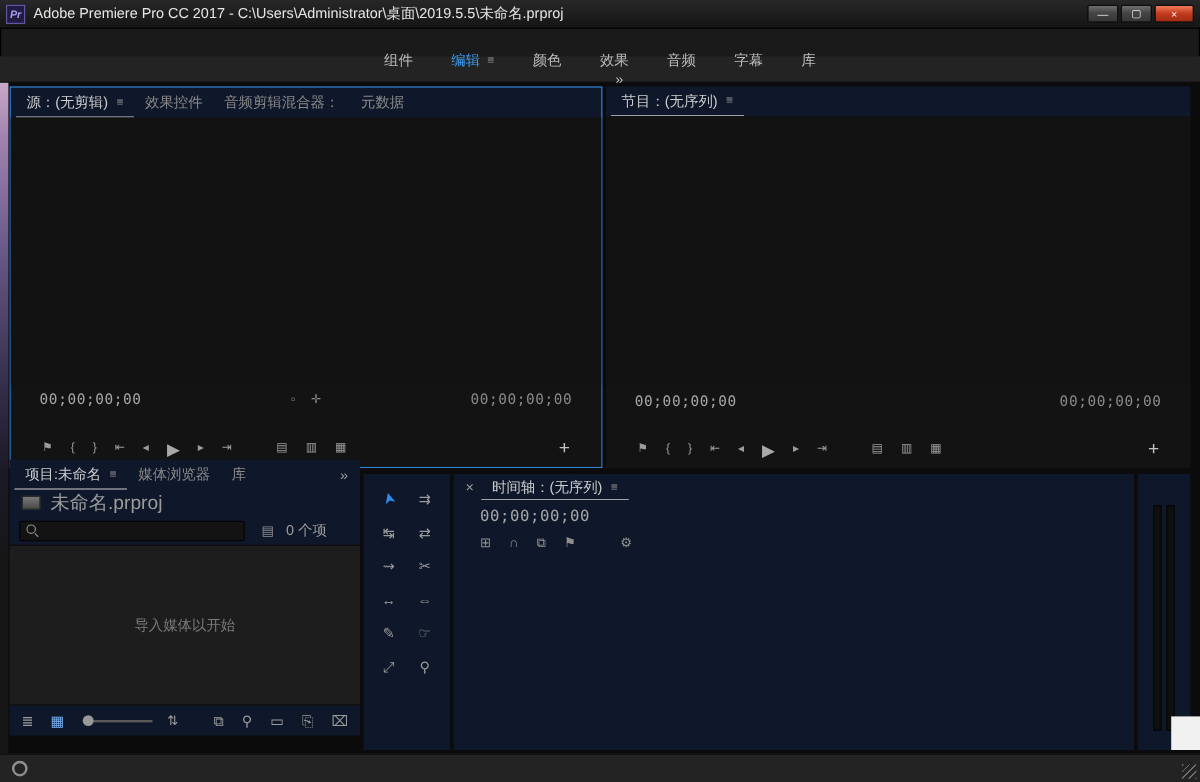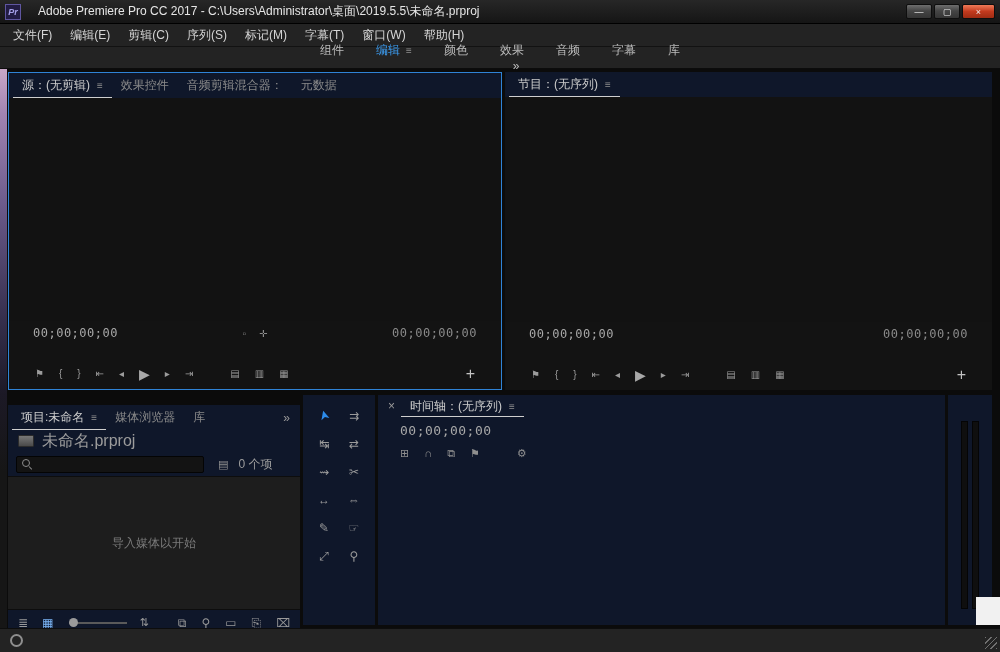--- a/index.html
+++ b/index.html
@@ -10,21 +10,21 @@
     background:#1a1a1a; font-family:"Liberation Sans","DejaVu Sans",sans-serif;
     color:#cfcfcf; box-shadow: inset 0 0 0 1px #000;
   }
   
   .titlebar { position:absolute; left:0; top:0; width:100%; height:24px;
     background:linear-gradient(#272727,#151515); display:flex; align-items:center;
     padding:0 5px; border-bottom:1px solid #000; }
   .app-badge { width:16px; height:16px; background:#221c44; border:1px solid #5f56a0;
     color:#a5a0e8; font-size:9px; font-weight:bold; display:flex; align-items:center;
     justify-content:center; flex:none;font-style:italic; }
-  .title-text { margin-left:17px; font-size:12px; color:#e6e6e6; white-space:nowrap; }
+  .title-text { margin-left:7px; font-size:12px; color:#e6e6e6; white-space:nowrap; }
   .winbtns { margin-left:auto; display:flex; gap:2px; }
   .winbtn { width:26px; height:15px; display:flex; align-items:center; justify-content:center;
     font-size:9px; color:#eee; background:linear-gradient(#6e6e6e,#454545 45%,#353535);
     border:1px solid #0e0e0e; border-radius:2px; }
   .winbtn.close { width:33px; background:linear-gradient(#ef7a58,#c23a1e 50%,#9f2c13); }
   
   .menubar { position:absolute; left:0; top:24px; width:100%; height:23px; background:#232323;
     display:flex; align-items:center; padding-left:4px; border-bottom:1px solid #121212; }
   .menu-item { padding:0 9px; font-size:12px; color:#d6d6d6; height:100%; display:flex; align-items:center; }
   
@@ -126,31 +126,20 @@
   <div class="titlebar">
     <div class="app-badge">Pr</div>
     <div class="title-text">Adobe Premiere Pro CC 2017 - C:\Users\Administrator\桌面\2019.5.5\未命名.prproj</div>
     <div class="winbtns">
       <button class="winbtn">—</button>
       <button class="winbtn">▢</button>
       <button class="winbtn close">×</button>
     </div>
   </div>
 
-  <div class="menubar">
-
-  <div class="menu-item">文件(F)</div>
-      <div class="menu-item">编辑(E)</div>
-      <div class="menu-item">剪辑(C)</div>
-      <div class="menu-item">序列(S)</div>
-      <div class="menu-item">标记(M)</div>
-      <div class="menu-item">字幕(T)</div>
-      <div class="menu-item">窗口(W)</div>
-      <div class="menu-item">帮助(H)</div>
-    </div>
 
   <div class="wsbar">
     <span class="ws-host">
 
     <span class="ws-item">
           <span>组件</span>
 
         </span>
         <span class="ws-item active">
           <span>编辑</span>
@@ -272,21 +261,21 @@
               <button class="tbtn"><span>⇥</span></button>
               <button class="tbtn gap-left"><span>▤</span></button>
               <button class="tbtn"><span>▥</span></button>
               <button class="tbtn"><span>▦</span></button>
             </span>
           <button class="plus">+</button>
         </div>
       </div>
     </div>
 
-    <div class="panel" style="left:8px;top:336px;width:292px;height:230px;justify-content:space-between;">
+    <div class="panel" style="left:8px;top:314px;width:292px;height:230px;justify-content:space-between;">
       <div class="panel-header">
         <span class="tabs-host">
 
         <span class="tab active">
               <span>项目:未命名</span>
               <span class="menu-glyph">≡</span>
             </span>
             <span class="tab">
               <span>媒体浏览器</span>
 

